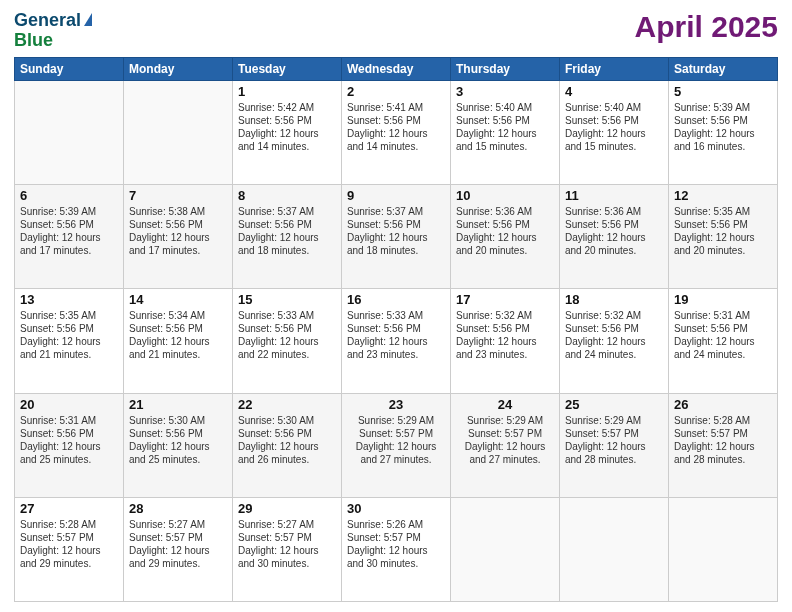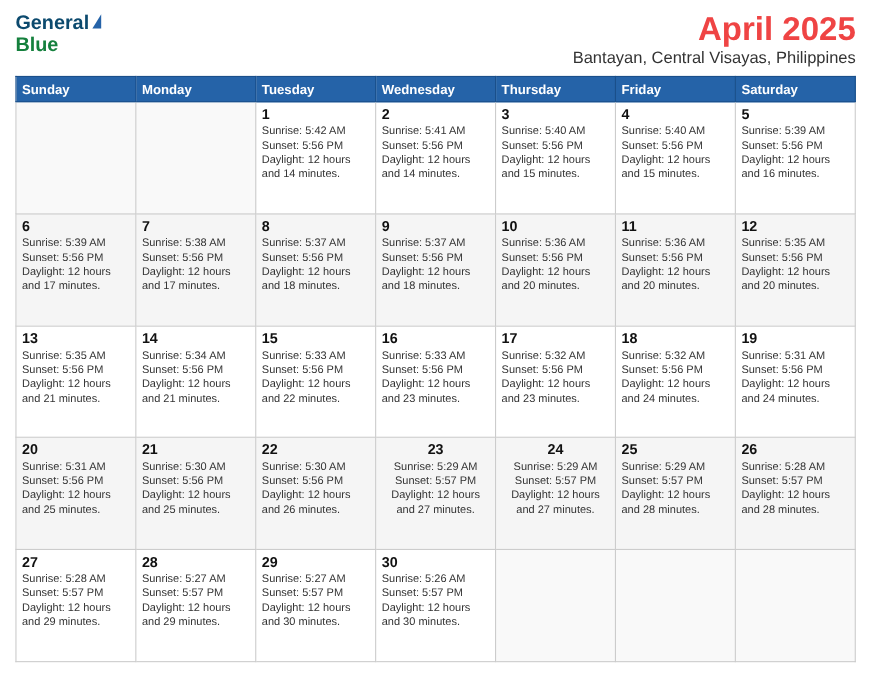--- a/index.html
+++ b/index.html
@@ -22,21 +22,21 @@
       justify-content: space-between;
       align-items: flex-start;
       margin-bottom: 8px;
     }
     .title-block {
       text-align: right;
     }
     .title-block h1 {
       font-size: 30px;
       font-weight: bold;
-      color: #ef4444;
+      color: #701a75;
     }
     .title-block h2 {
       font-size: 15px;
       font-weight: normal;
       color: #333;
     }
     .calendar {
       flex: 1;
       border: 1px solid #ccc;
       border-collapse: collapse;
@@ -100,21 +100,20 @@
       <div class="logo-text-wrapper">
         <div class="logo-top-row">
           <span style="font-size:18px;font-weight:bold;color:#0c4a6e;">General</span>
           <div class="logo-arrow"></div>
         </div>
         <span style="font-size:18px;font-weight:bold;color:#15803d;line-height:1;">Blue</span>
       </div>
     </div>
     <div class="title-block">
       <h1>April 2025</h1>
-      <h2>Bantayan, Central Visayas, Philippines</h2>
     </div>
   </div>
 
   <table class="calendar">
     <thead>
       <tr>
         <th>Sunday</th>
         <th>Monday</th>
         <th>Tuesday</th>
         <th>Wednesday</th>

